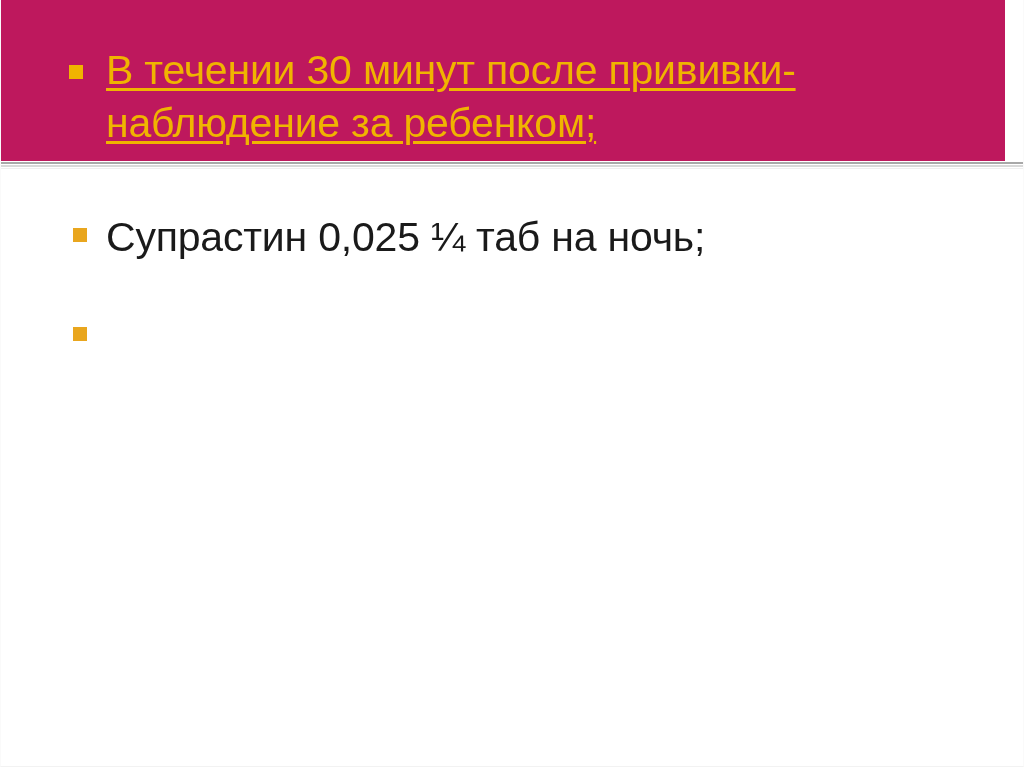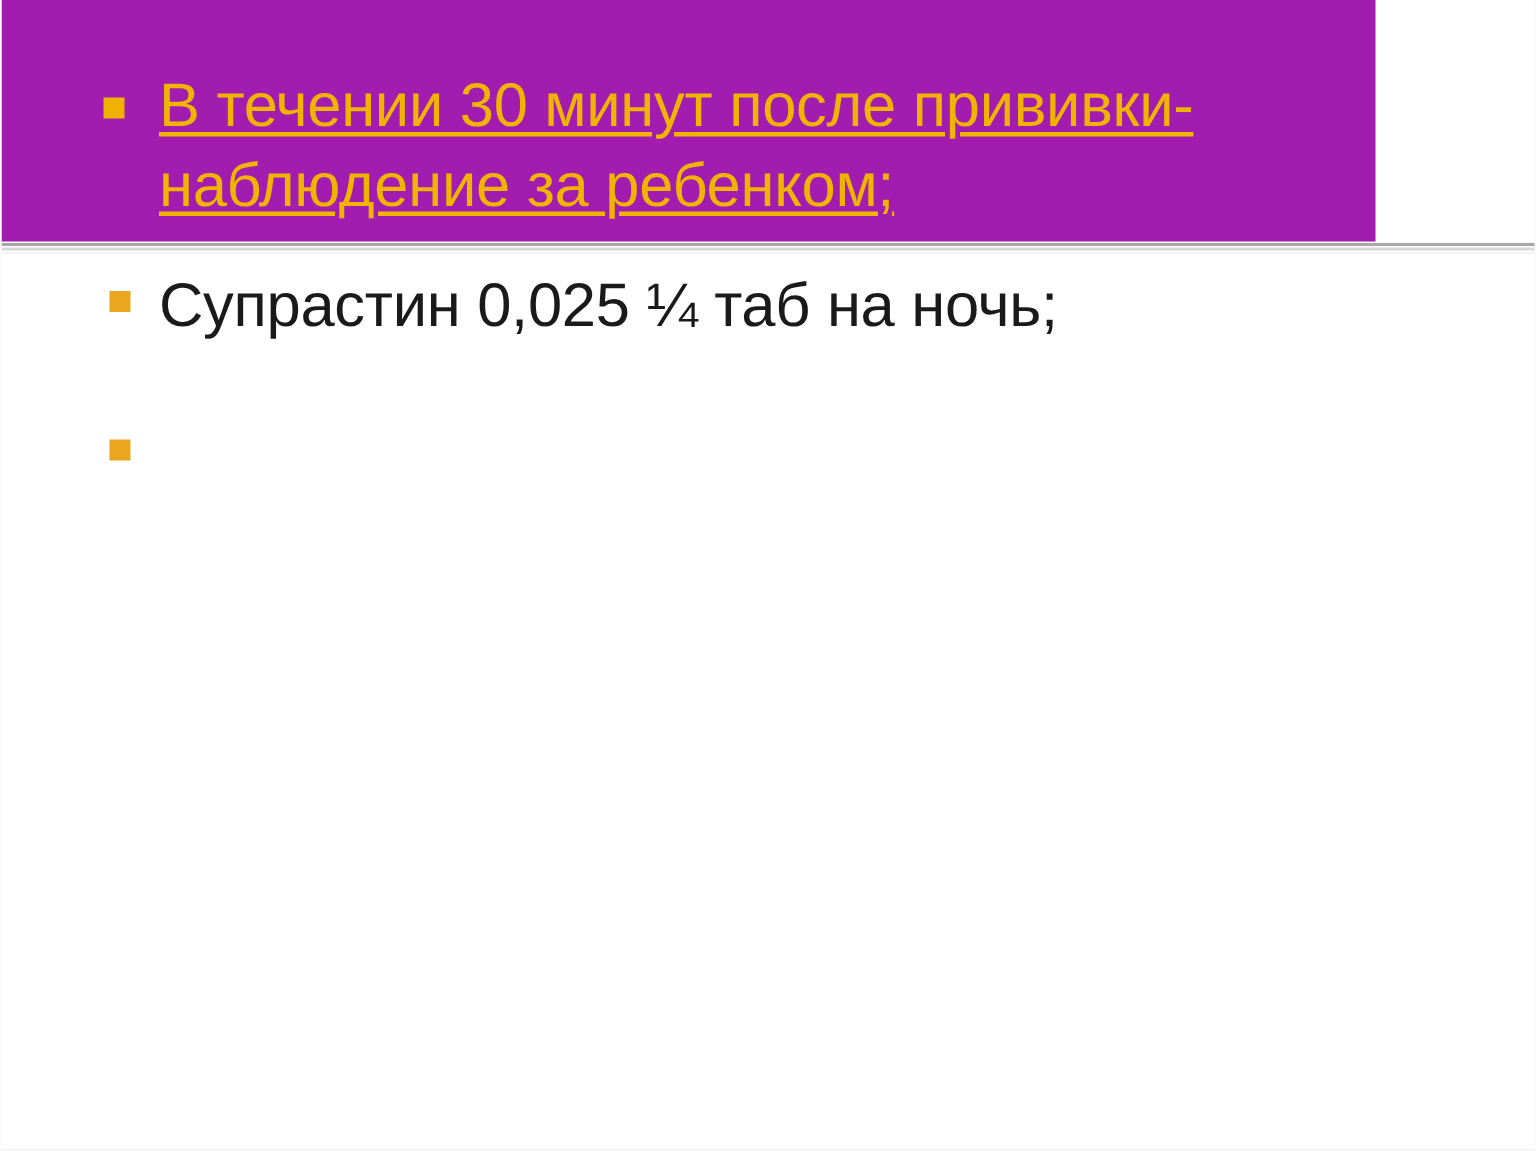--- a/index.html
+++ b/index.html
@@ -26,23 +26,23 @@
     border-left: 1px solid #fafafa;
     border-right: 1px solid #fafafa;
     overflow: hidden;
   }
 
   
   .title-band {
     position: absolute;
     left: 0;
     top: 0;
-    width: 916px;
+    width: 1004px;
     height: 161px;
-    background: #a21caf;
+    background: #be185d;
     overflow: hidden;
   }
 
   .title-row {
     position: absolute;
     left: 68px;
     top: 44px;
     right: 30px;
     display: block;
   }
@@ -121,21 +121,21 @@
 
   .body-item .body-text {
     display: block;
     color: #1a1a1a;
     font-size: 41px;
     line-height: 55px;
     letter-spacing: -0.2px;
     white-space: pre-line;
   }
 
-  #body-item-0 { }
+  #body-item-0 { margin-top: 34px; }
   #body-item-1 { margin-top: 44px; }
 </style>
 </head>
 <body>
 
 <div class="slide">
 
   <div class="title-band">
     <div class="title-row">
       <span class="title-bullet"></span>

